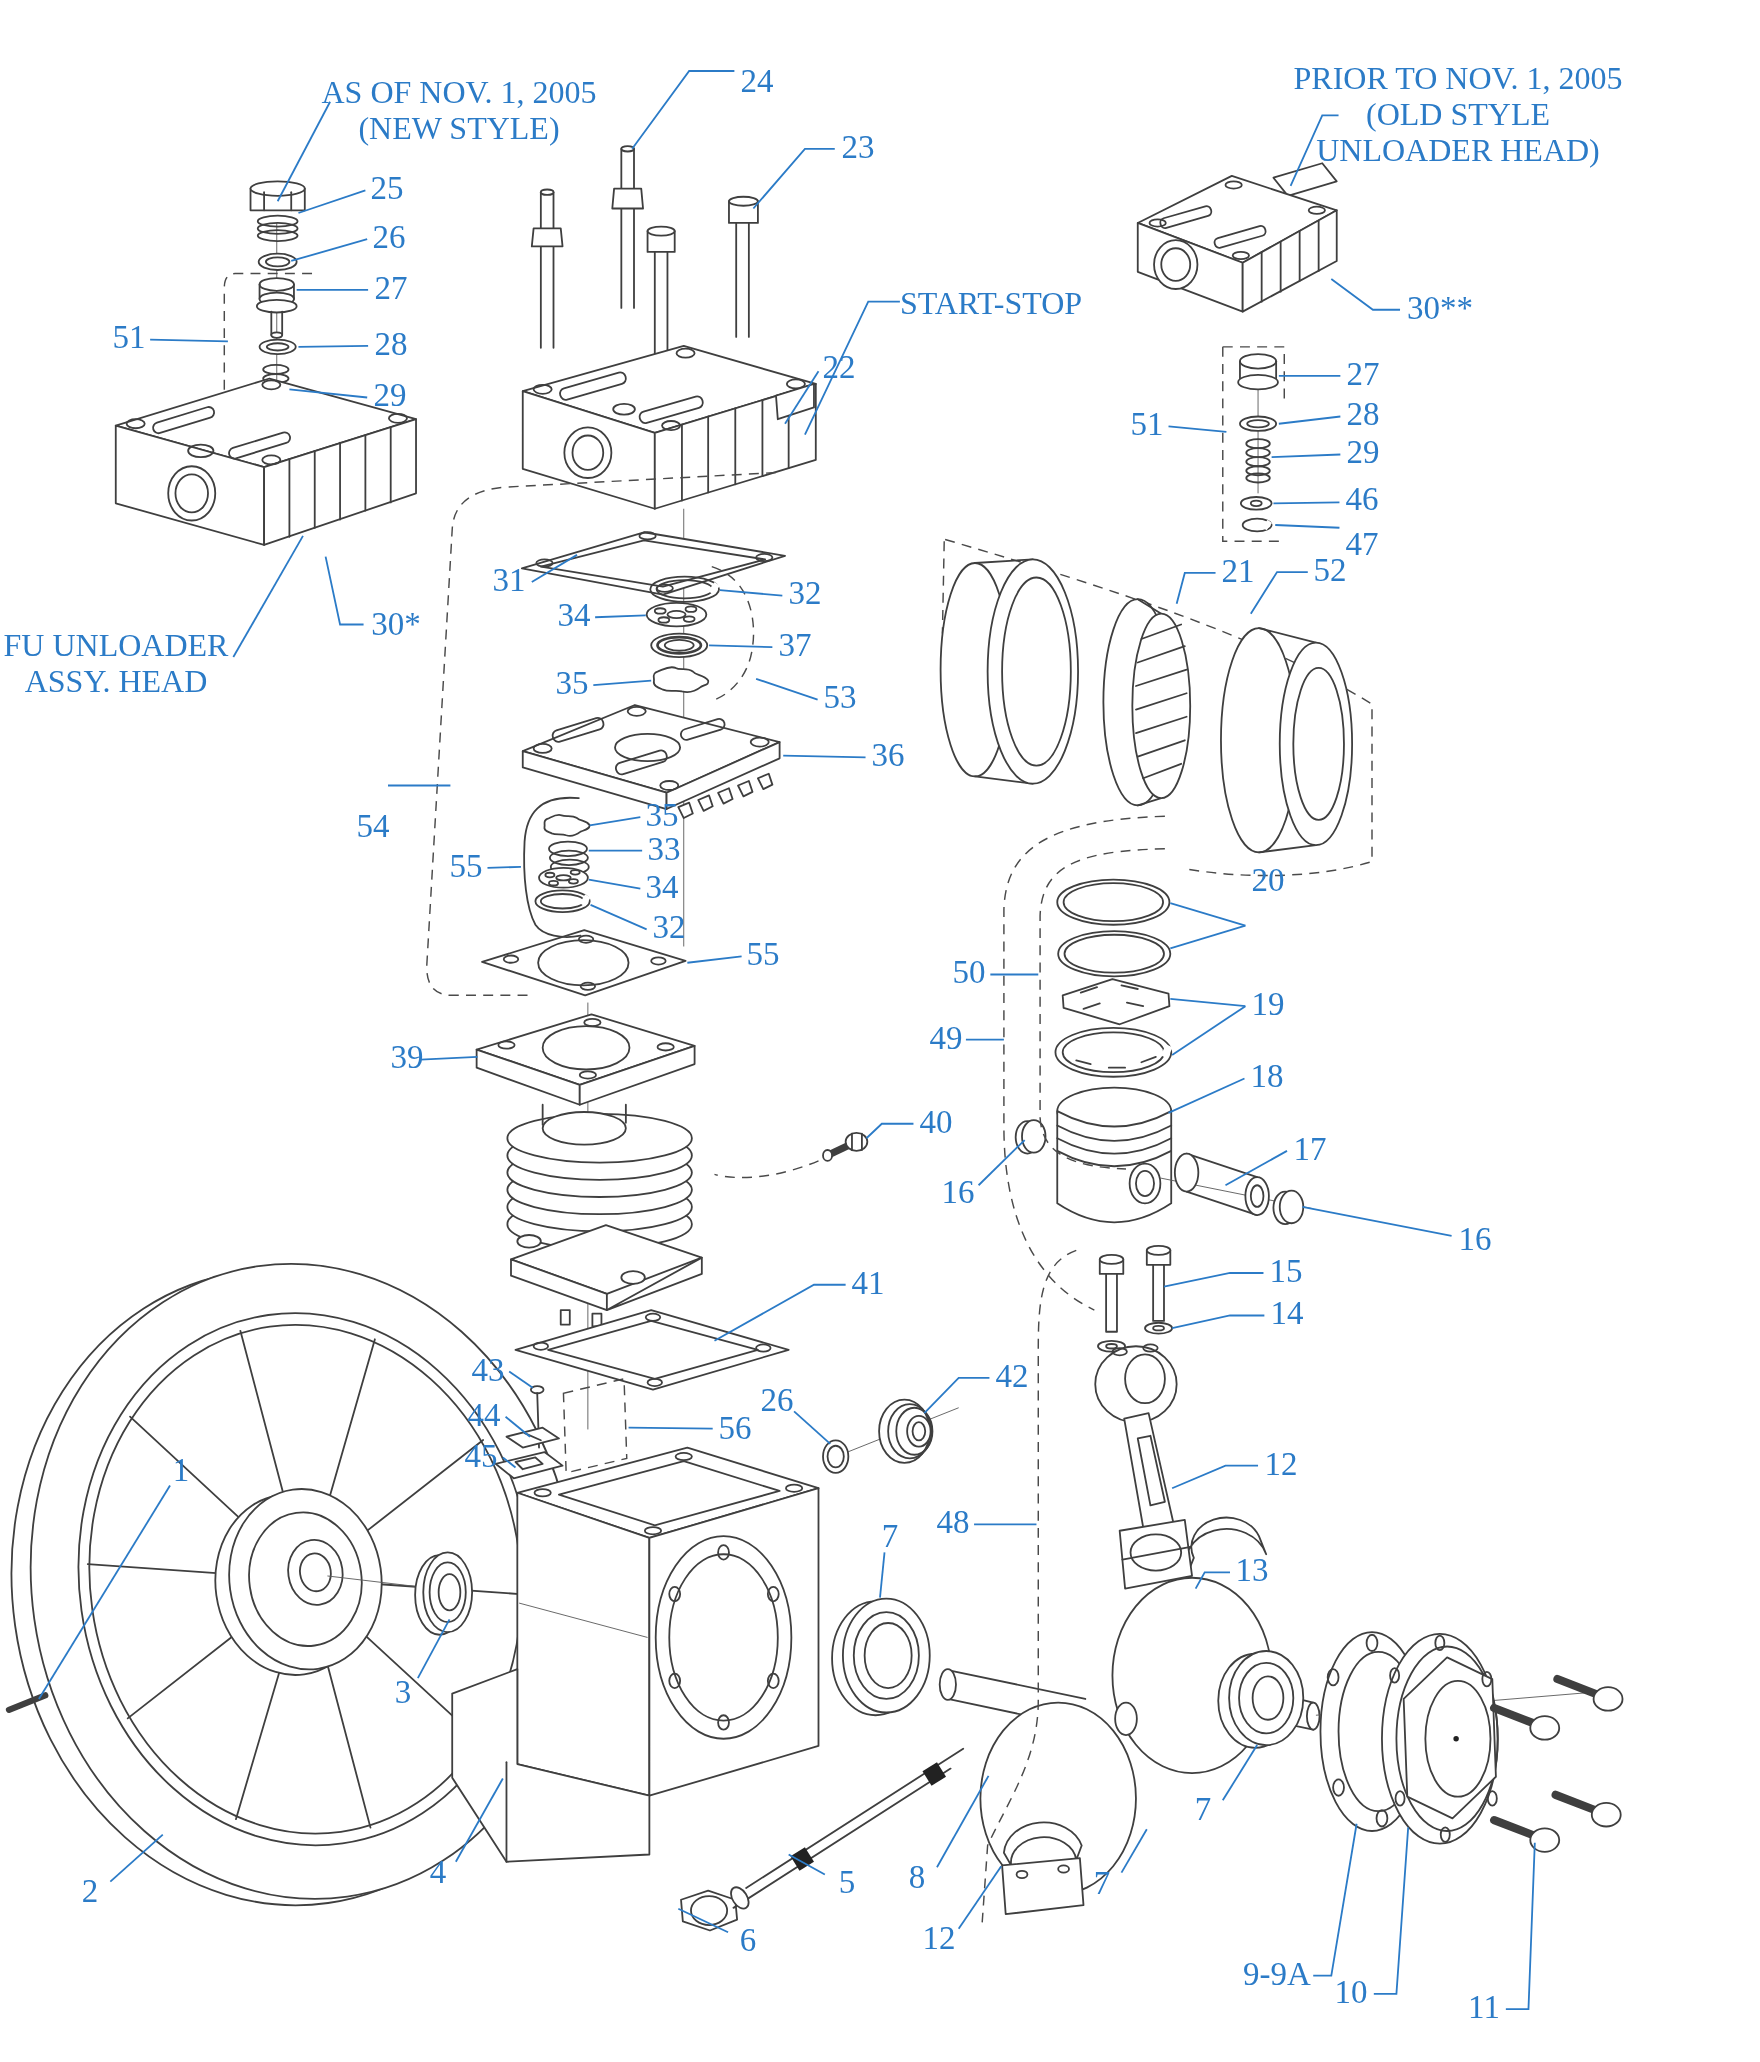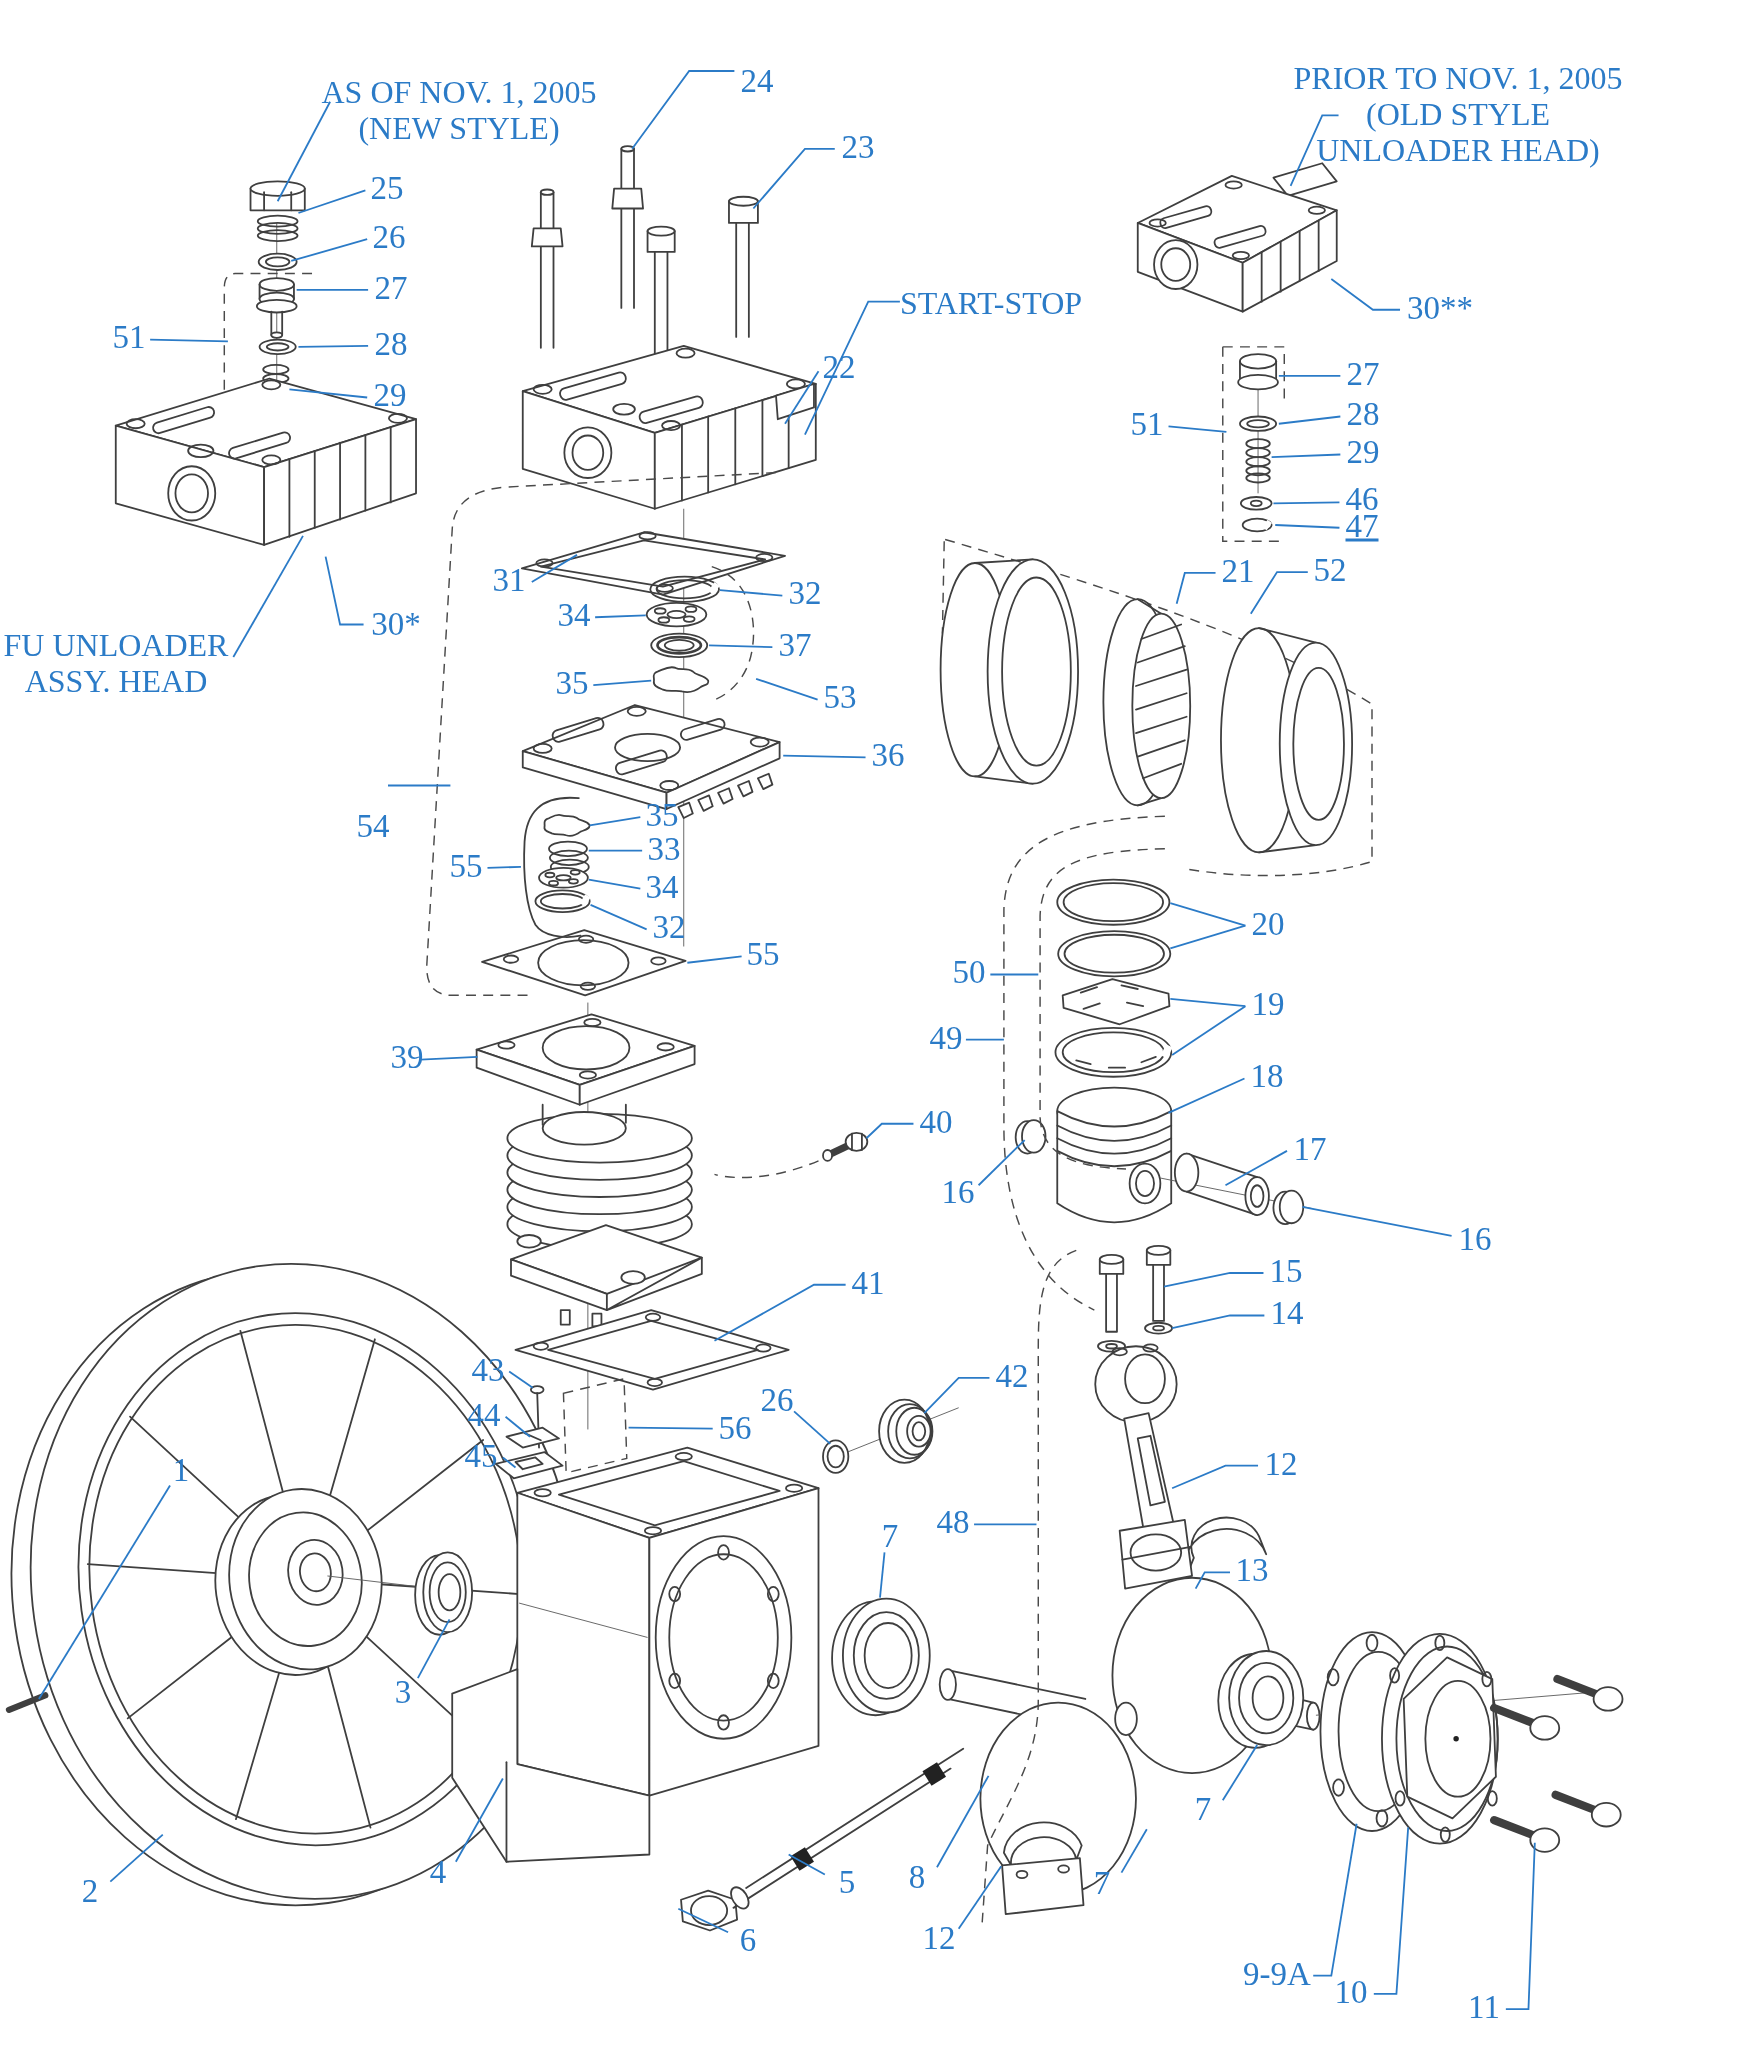--- a/index.html
+++ b/index.html
@@ -653,41 +653,41 @@
       <div class="callout" style="left: 391px; top: 344px;">28</div>
       <div class="callout" style="left: 390px; top: 395px;">29</div>
       <div class="callout" style="left: 839px; top: 367px;">22</div>
       <div class="callout" style="left: 396px; top: 624px;">30*</div>
       <div class="callout" style="left: 1440px; top: 308px;">30**</div>
       <div class="callout" style="left: 1363px; top: 374px;">27</div>
       <div class="callout" style="left: 1363px; top: 414px;">28</div>
       <div class="callout" style="left: 1147px; top: 424px;">51</div>
       <div class="callout" style="left: 1363px; top: 452px;">29</div>
       <div class="callout" style="left: 1362px; top: 499px;">46</div>
-      <div class="callout" style="left: 1362px; top: 526px; text-decoration: underline;">47</div>
+      <div class="callout" style="left: 1362px; top: 544px;">47</div>
       <div class="callout" style="left: 509px; top: 580px;">31</div>
       <div class="callout" style="left: 805px; top: 593px;">32</div>
       <div class="callout" style="left: 574px; top: 615px;">34</div>
       <div class="callout" style="left: 795px; top: 645px;">37</div>
       <div class="callout" style="left: 1238px; top: 571px;">21</div>
       <div class="callout" style="left: 1330px; top: 570px;">52</div>
       <div class="callout" style="left: 572px; top: 683px;">35</div>
       <div class="callout" style="left: 840px; top: 697px;">53</div>
       <div class="callout" style="left: 888px; top: 755px;">36</div>
       <div class="callout" style="left: 366px; top: 826px; margin-left: 7px;">54</div>
       <div class="callout" style="left: 662px; top: 815px;">35</div>
       <div class="callout" style="left: 664px; top: 849px;">33</div>
       <div class="callout" style="left: 466px; top: 866px;">55</div>
       <div class="callout" style="left: 662px; top: 887px;">34</div>
       <div class="callout" style="left: 669px; top: 927px;">32</div>
       <div class="callout" style="left: 763px; top: 954px;">55</div>
       <div class="callout" style="left: 969px; top: 972px;">50</div>
       <div class="callout" style="left: 946px; top: 1038px;">49</div>
       <div class="callout" style="left: 399px; top: 1057px; margin-left: 8px;">39</div>
-      <div class="callout" style="left: 1268px; top: 924px;">20</div>
+      <div class="callout" style="left: 1268px; top: 880px;">20</div>
       <div class="callout" style="left: 1268px; top: 1004px;">19</div>
       <div class="callout" style="left: 1267px; top: 1076px; text-align: right;">18</div>
       <div class="callout" style="left: 1310px; top: 1149px;">17</div>
       <div class="callout" style="left: 958px; top: 1192px;">16</div>
       <div class="callout" style="left: 1475px; top: 1239px;">16</div>
       <div class="callout" style="left: 936px; top: 1122px;">40</div>
       <div class="callout" style="left: 1286px; top: 1271px;">15</div>
       <div class="callout" style="left: 1287px; top: 1313px;">14</div>
       <div class="callout" style="left: 868px; top: 1283px;">41</div>
       <div class="callout" style="left: 488px; top: 1370px;">43</div>

